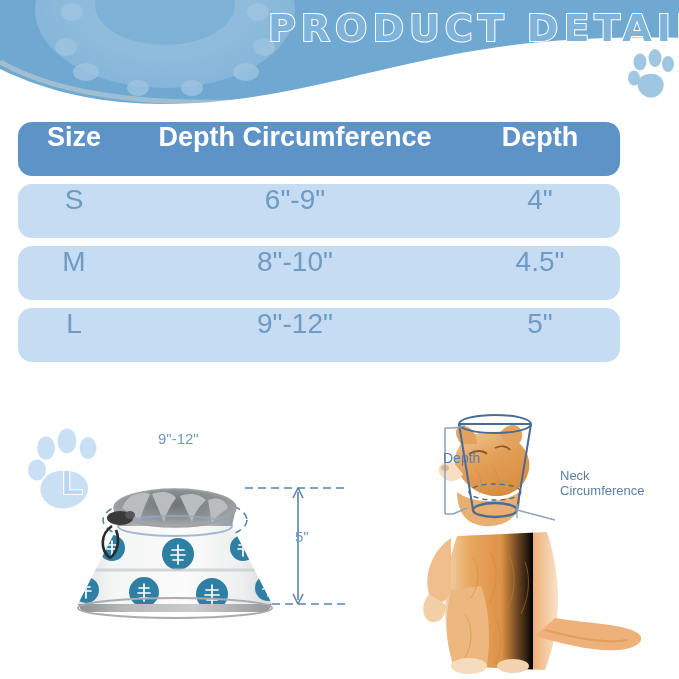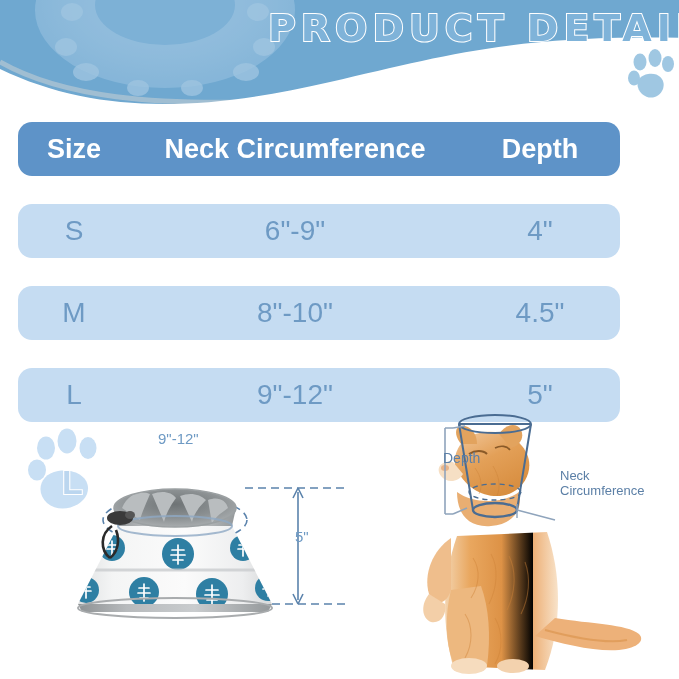--- a/index.html
+++ b/index.html
@@ -22,22 +22,22 @@
     -webkit-text-stroke:2px #ffffff;
     paint-order:stroke fill;
     font-family:"DejaVu Sans","Liberation Sans",sans-serif;
     white-space:nowrap;
     text-shadow:0 0 1px rgba(255,255,255,.9);
   }
 
   
   .table{position:absolute;left:18px;top:122px;width:602px;}
   .trow{
-    display:flex;align-items:center;
-    height:54px;border-radius:14px;margin-bottom:28px;
+    display:flex;align-items:flex-start;
+    height:54px;border-radius:14px;margin-bottom:8px;
     box-sizing:border-box;
   }
   .thead{background:#5E93C8;}
   .tbody{background:#C5DCF2;}
   .c-size{width:112px;text-align:center;}
   .c-neck{flex:1;text-align:center;}
   .c-depth{width:160px;text-align:center;}
   .thead .c-size,.thead .c-neck,.thead .c-depth{
     color:#ffffff;font-size:27px;font-weight:bold;
   }
@@ -103,21 +103,21 @@
         </g>
       </g>
     </svg>
     <div class="title">PRODUCT DETAILS</div>
   </div>
 
   <div class="table">
 
     <div class="trow thead">
       <div class="c-size">Size</div>
-      <div class="c-neck">Neck Circumference</div>
+      <div class="c-neck">Depth Circumference</div>
       <div class="c-depth">Depth</div>
     </div>
 
     <div class="trow tbody">
       <div class="c-size">S</div>
       <div class="c-neck">6"-9"</div>
       <div class="c-depth">4"</div>
     </div>
 
     <div class="trow tbody">

